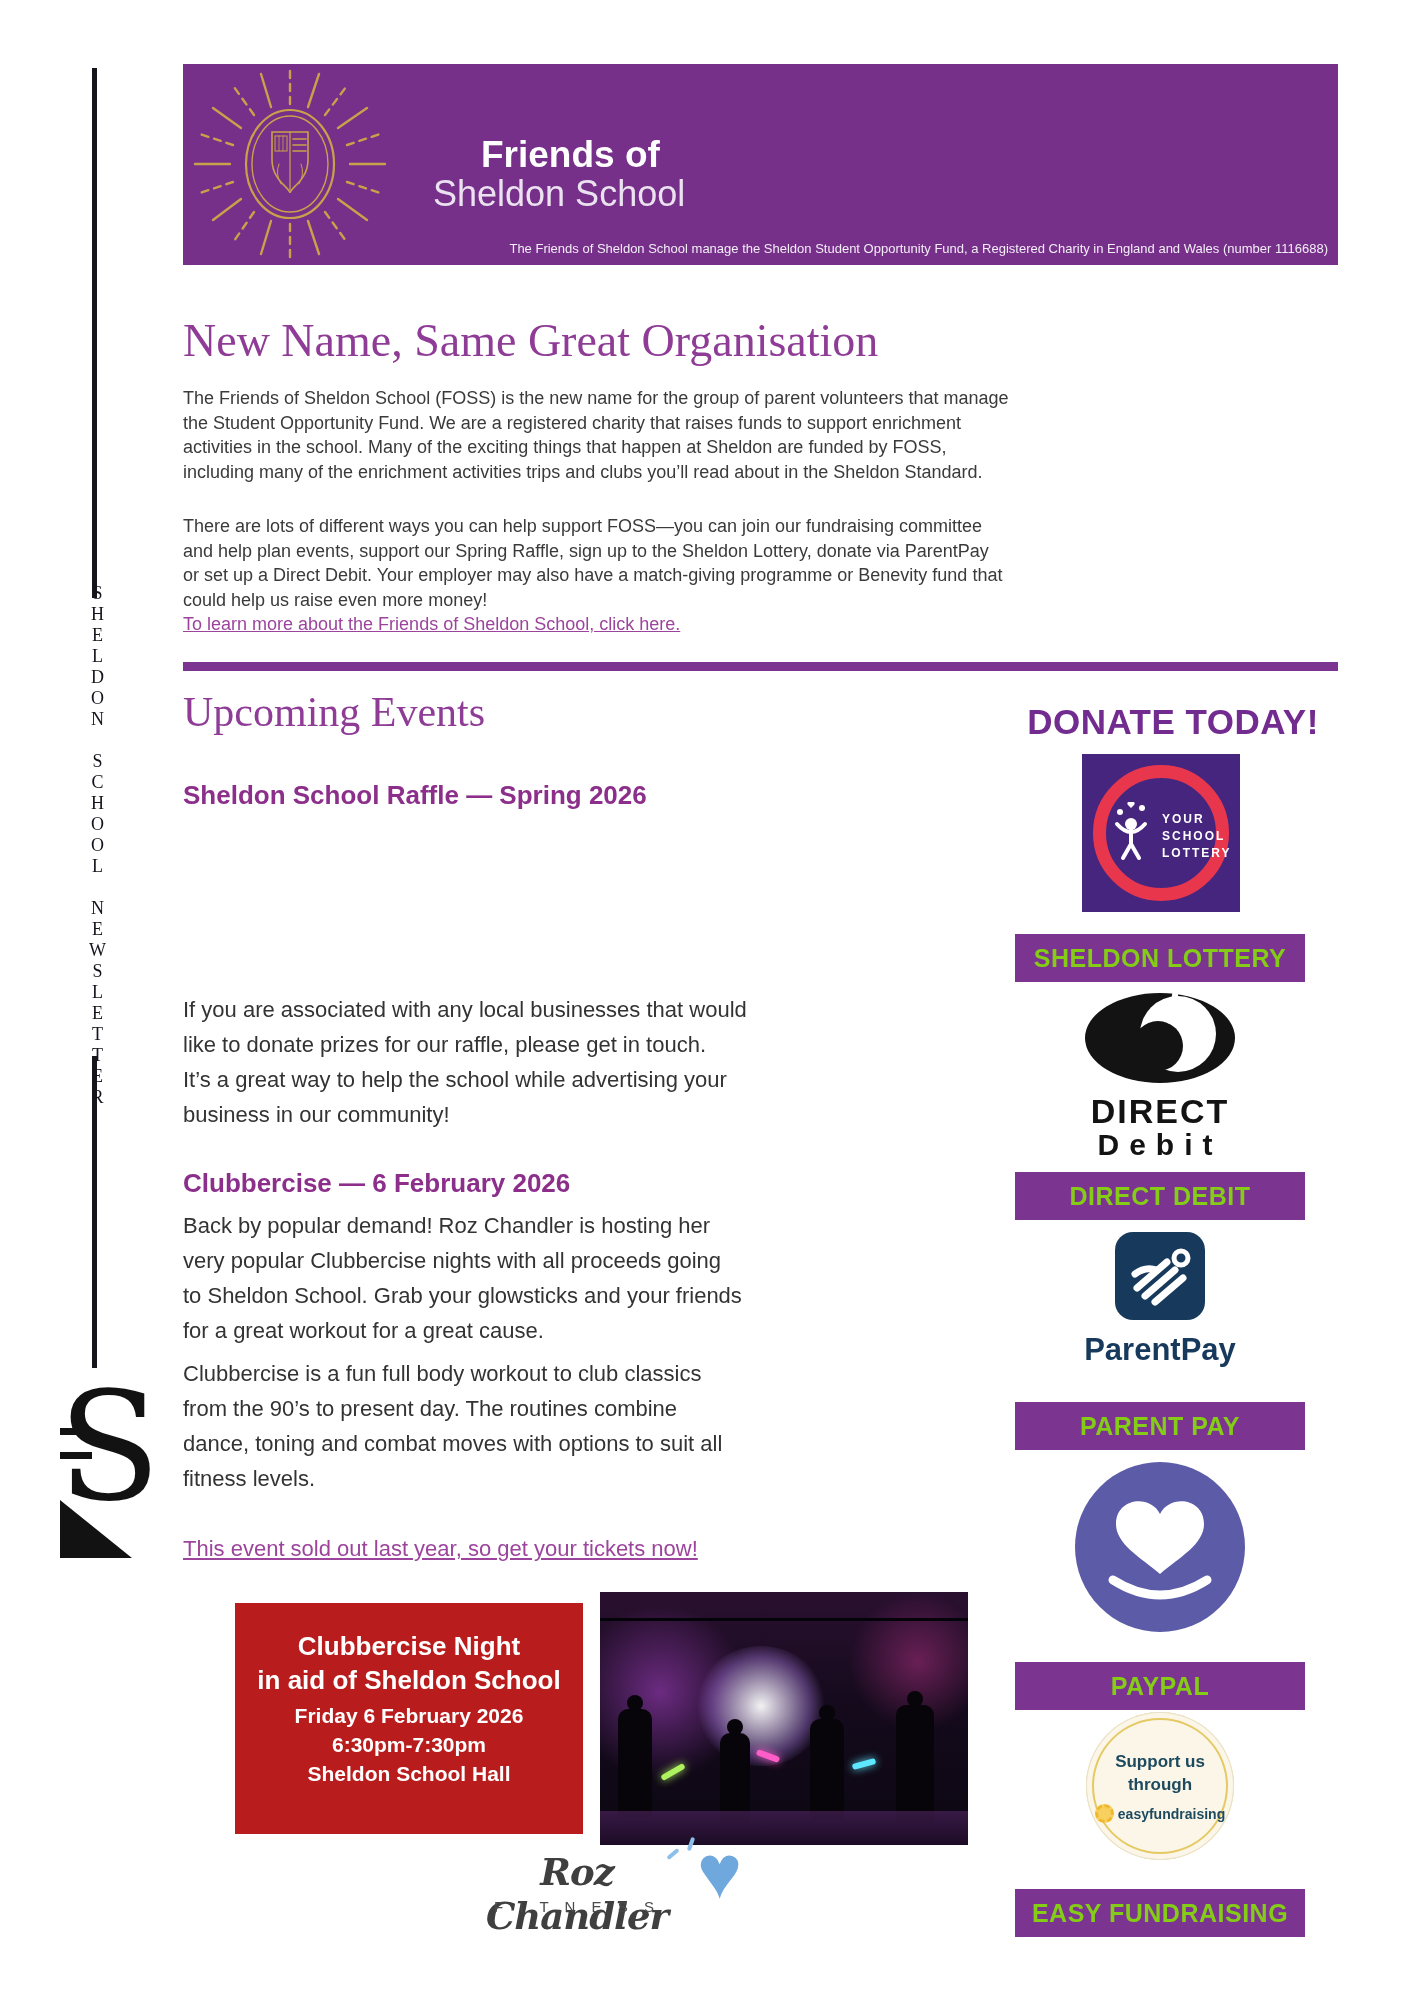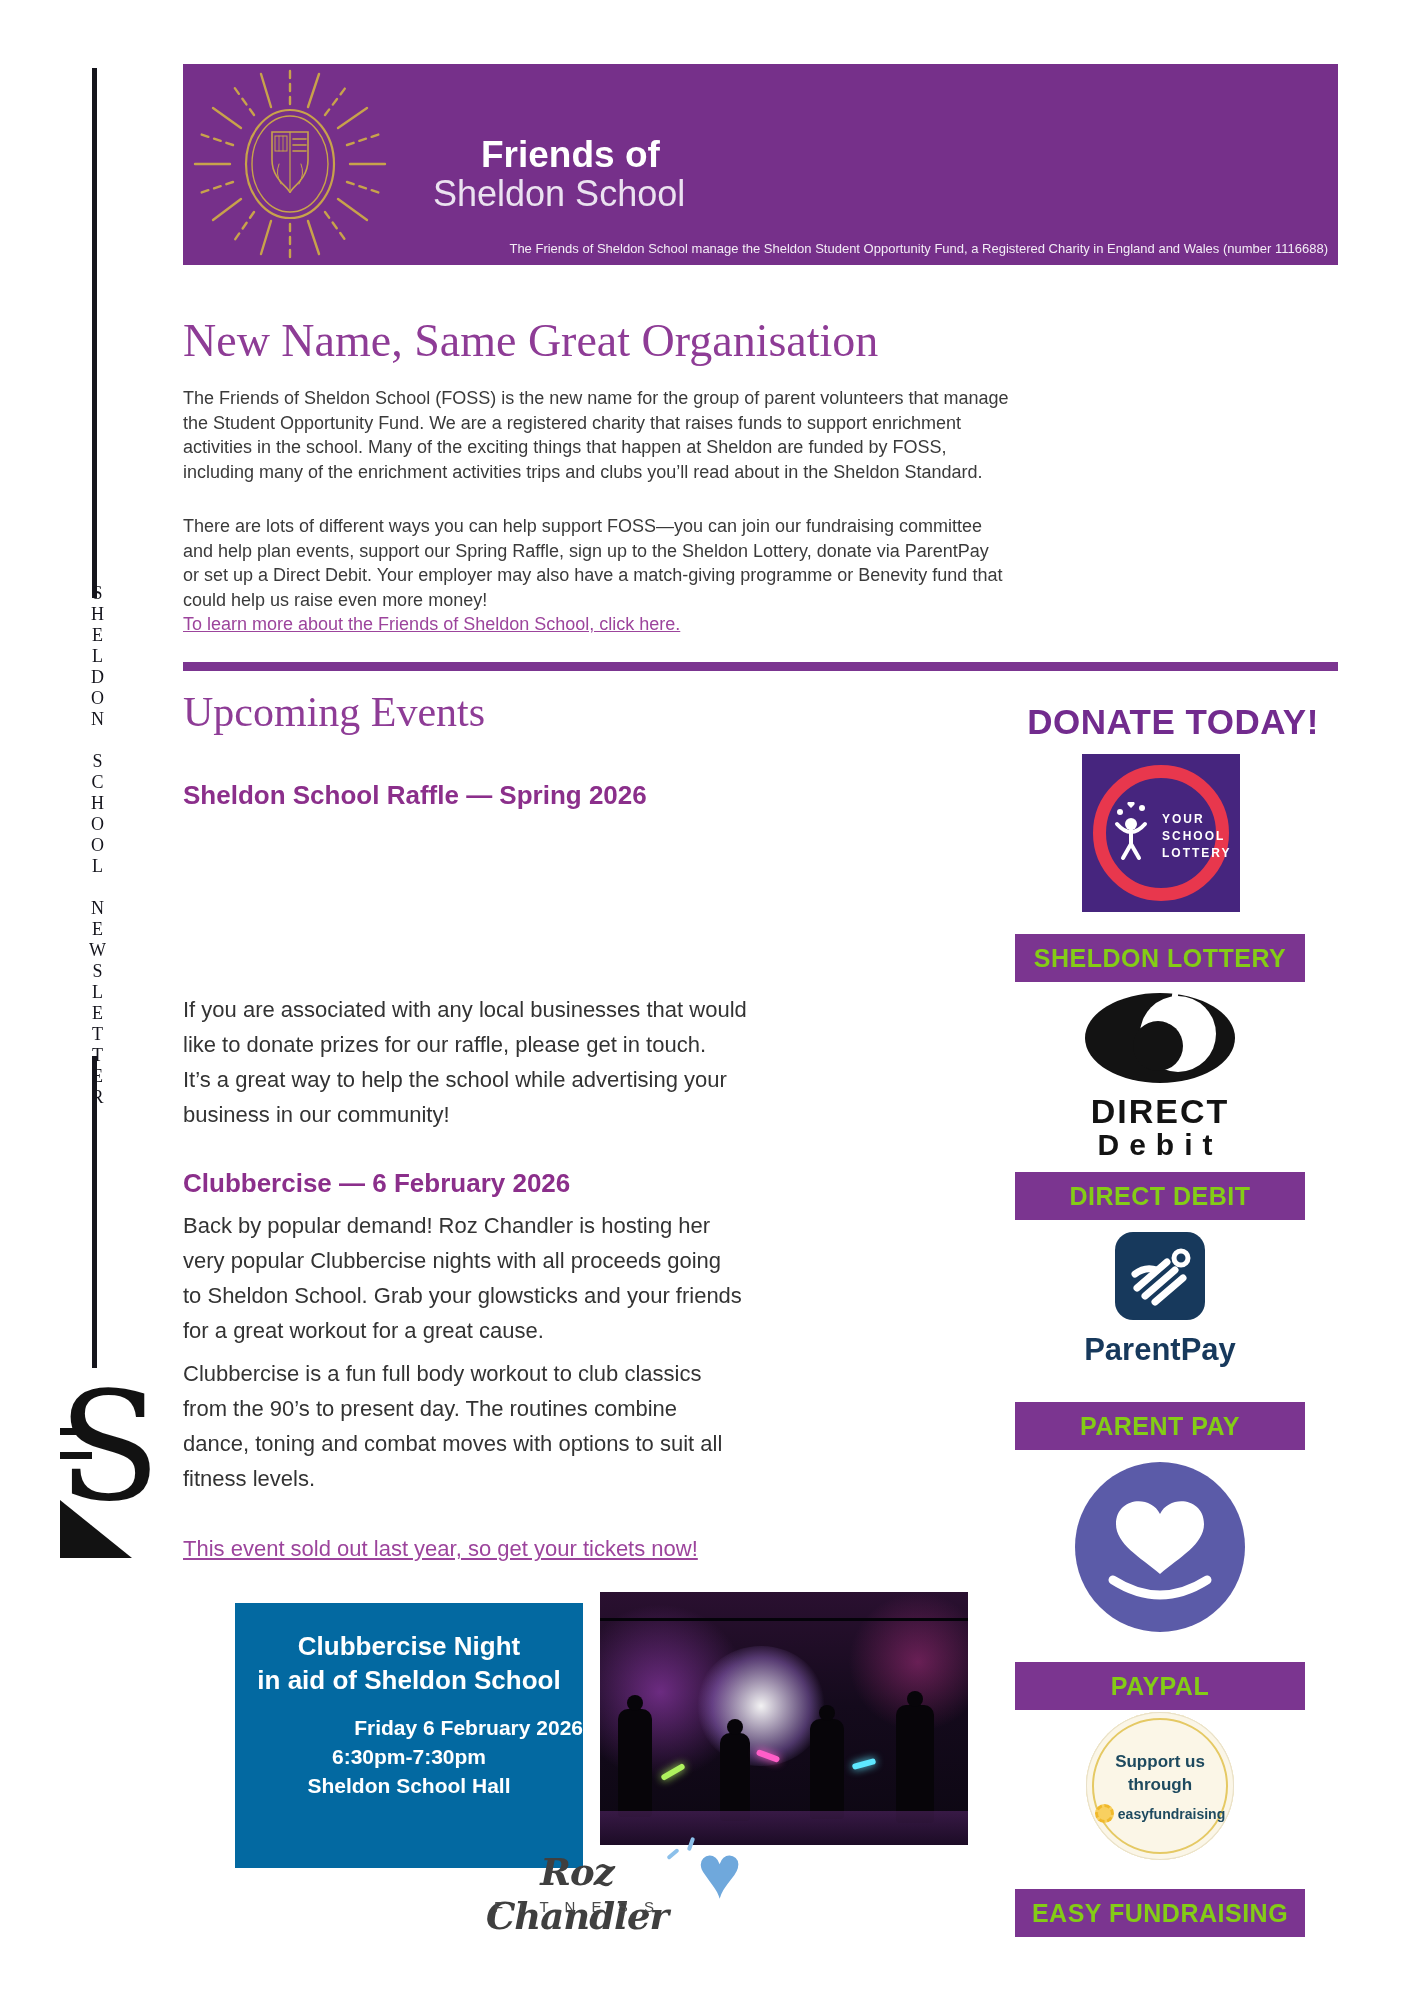--- a/index.html
+++ b/index.html
@@ -36,21 +36,21 @@
   .purple-link{color:#9C449C;text-decoration:underline;cursor:pointer;}
   .intro-link{left:183px;top:614px;font-size:18px;}
   .divider{left:183px;top:662px;width:1155px;height:9px;background:#7B3590;}
 
   
   .events-title{left:183px;top:688px;font-size:42px;}
   .sub-h{left:183px;font-size:26px;font-weight:bold;color:#8B2F8B;}
   .event-p{left:183px;width:800px;font-size:22px;line-height:35px;color:#333;}
   .event-link{left:183px;top:1536px;font-size:22px;}
 
-  .club-card{position:absolute;left:235px;top:1603px;width:348px;height:265px;background:#0369a1;
+  .club-card{position:absolute;left:235px;top:1603px;width:348px;height:231px;background:#b91c1c;
              color:#fff;text-align:center;}
   .cc-t{font-size:26px;font-weight:bold;line-height:34px;}
   .cc-s{font-size:21px;font-weight:bold;line-height:29px;}
 
   
   .photo{position:absolute;left:600px;top:1592px;width:368px;height:253px;overflow:hidden;
          background:linear-gradient(180deg,#2a1030 0%,#140a1c 45%,#0c0712 100%);}
   .ph-glow{position:absolute;border-radius:50%;}
   .ph-truss{position:absolute;left:0;top:26px;width:100%;height:3px;background:#05030a;}
   .ph-fig{position:absolute;background:#070509;border-radius:10px 10px 4px 4px;}
@@ -187,21 +187,21 @@
 for a great workout for a great cause.</div>
   <div class="abs bodytext event-p" style="top:1356px;">Clubbercise is a fun full body workout to club classics
 from the 90’s to present day. The routines combine
 dance, toning and combat moves with options to suit all
 fitness levels.</div>
   <a class="abs purple-link event-link">This event sold out last year, so get your tickets now!</a>
 
   <div class="club-card">
     <div class="cc-t" style="margin-top:26px;">Clubbercise Night</div>
     <div class="cc-t">in aid of Sheldon School</div>
-    <div class="cc-s" style="margin-top:16px;text-align:right;">Friday 6 February 2026</div>
+    <div class="cc-s" style="margin-top:4px;">Friday 6 February 2026</div>
     <div class="cc-s">6:30pm-7:30pm</div>
     <div class="cc-s">Sheldon School Hall</div>
   </div>
 
   <div class="photo">
     <div class="ph-glow" style="left:-40px;top:10px;width:200px;height:180px;background:radial-gradient(circle,rgba(178,70,210,.55),transparent 65%);"></div>
     <div class="ph-glow" style="left:96px;top:54px;width:130px;height:120px;background:radial-gradient(circle,rgba(255,255,255,.95),rgba(190,140,255,.35) 55%,transparent 72%);"></div>
     <div class="ph-glow" style="right:-30px;top:0;width:160px;height:140px;background:radial-gradient(circle,rgba(220,60,160,.4),transparent 65%);"></div>
     <div class="ph-truss"></div>
     <div class="ph-fig" style="left:18px;bottom:28px;width:34px;height:108px;">

